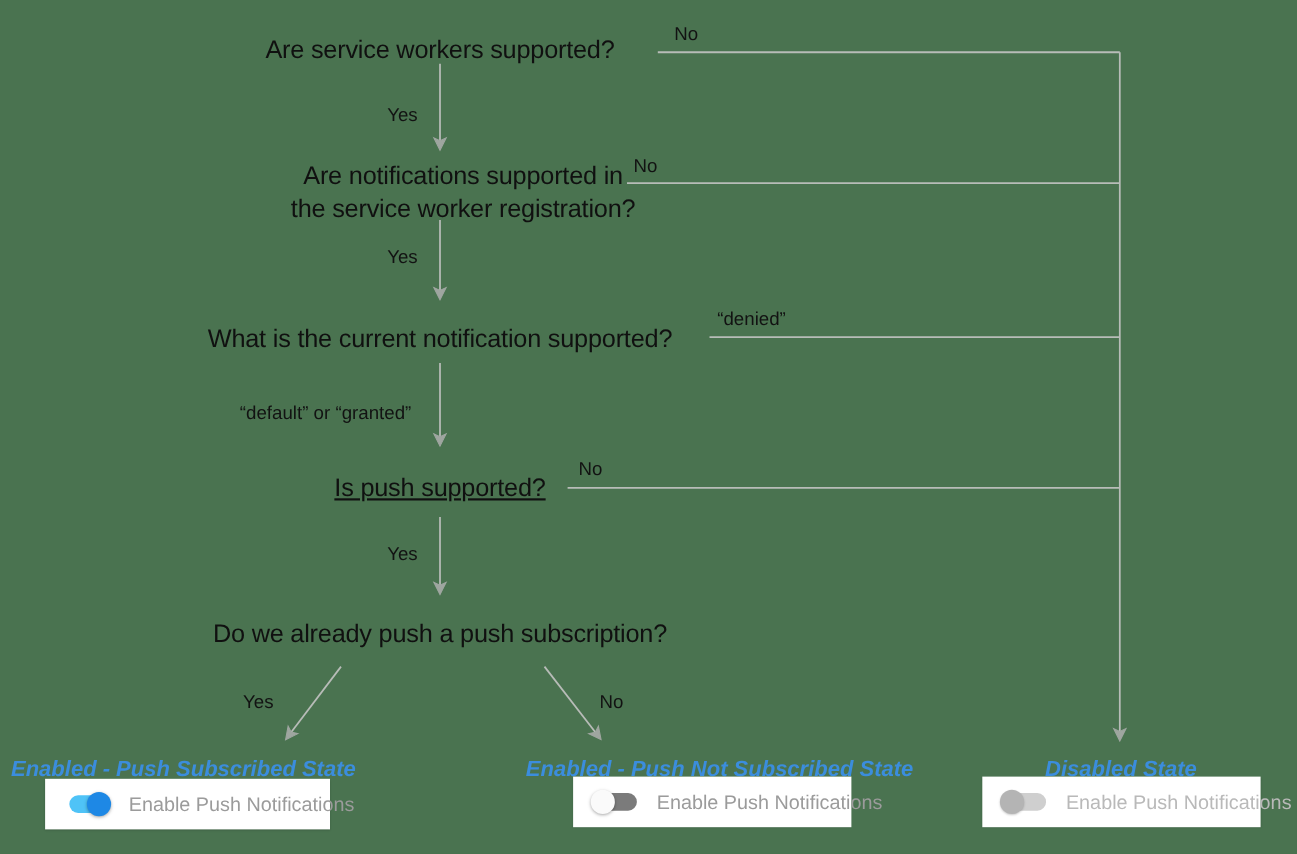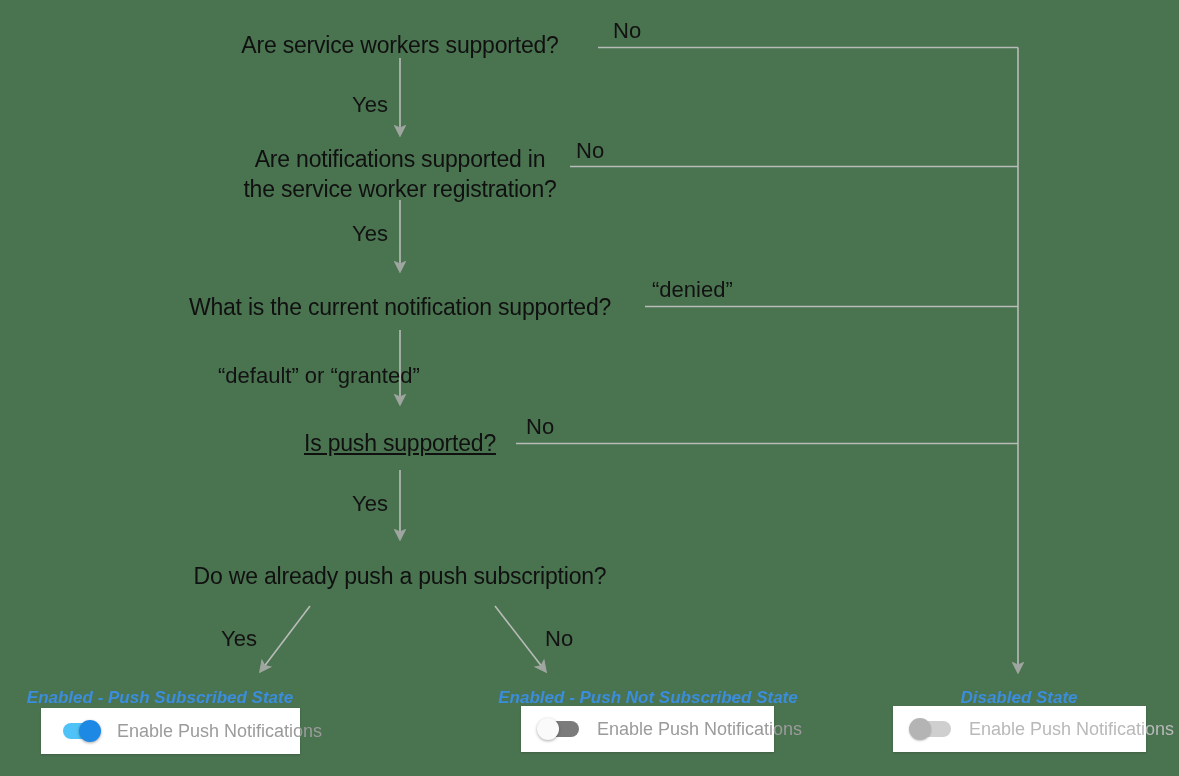--- a/index.html
+++ b/index.html
@@ -32,32 +32,33 @@
     font-size: 23px;
     font-weight: 400;
     line-height: 30px;
     text-align: center;
     white-space: nowrap;
     letter-spacing: -0.2px;
   }
   .node.two-line {
     white-space: normal;
     line-height: 30px;
+    margin-left: 21px;
   }
   .edge-label {
     position: absolute;
     color: #121212;
-    font-size: 22px;
+    font-size: 17px;
     line-height: 20px;
     white-space: nowrap;
   }
   .state-label {
     position: absolute;
     color: #3b8ddd;
-    font-size: 17px;
+    font-size: 20px;
     font-style: italic;
     font-weight: bold;
     white-space: nowrap;
     text-align: center;
   }
   .toggle-card {
     position: absolute;
     background: #ffffff;
     display: flex;
     align-items: center;

